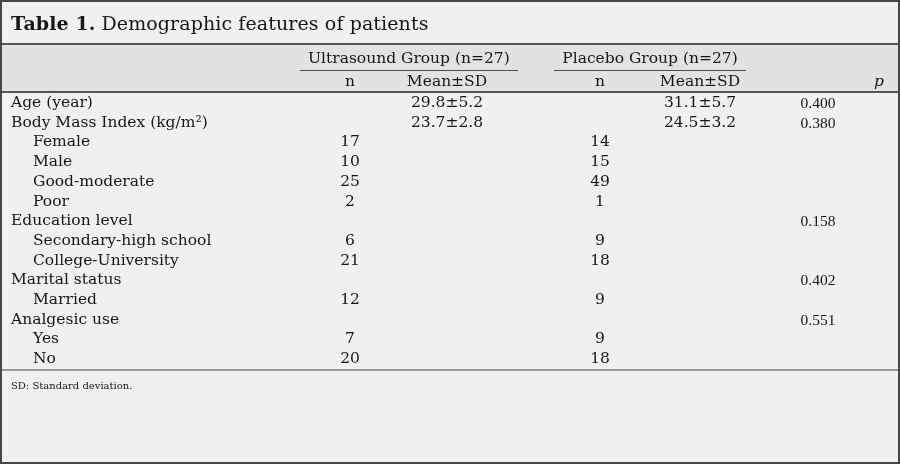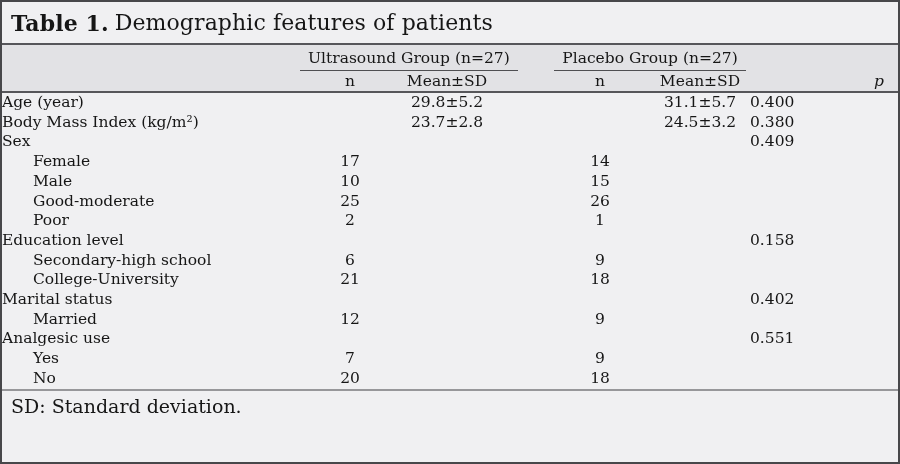--- a/index.html
+++ b/index.html
@@ -19,21 +19,21 @@
     box-sizing: border-box;
     width: 900px; height: 464px;
     border: 2px solid var(--frame);
     background: var(--page-bg);
     overflow: hidden;
   }
   .title {
     height: 41px;
     display: flex; align-items: center;
     padding-left: 9px;
-    font-size: 22px;
+    font-size: 19px;
     letter-spacing: 0.1px;
   }
   .title .bold { font-weight: bold; margin-right: 6px; }
   table {
     width: 896px;
     table-layout: fixed;
     border-collapse: collapse;
     border-top: 2px solid var(--rule-dark);
   }
   col.c-label { width: 298px; }
@@ -60,31 +60,31 @@
   tr.sub-row th.p { text-align: right; padding-right: 14px; font-style: italic; }
   thead tr.sub-row th, thead tr.sub-row td { border-bottom: 2px solid var(--rule-dark); }
   tbody td {
     padding: 0;
     font-size: 15.5px;
     line-height: 19.7px;
     height: 19.7px;
     white-space: nowrap;
     vertical-align: middle;
   }
-  tbody td.label  { text-align: left; }
+  tbody td.label  { padding-left: 9px; text-align: left; }
   tbody td.label.indent { padding-left: 31px; }
   tbody td.num    { text-align: center; }
-  tbody td.pval   { text-align: left; padding-right: 12px; }
+  tbody td.pval   { text-align: center; padding-right: 12px; font-family: Liberation Serif, serif; }
   .footnote {
     box-sizing: border-box;
     height: 32px;
     border-top: 2px solid var(--rule-light);
     display: flex; align-items: center;
     padding-left: 9px;
-    font-size: 19px;
+    font-size: 10px;
   }
 </style>
 </head>
 <body style="--frame: #47474a; --page-bg: #f0f0f2; --header-bg: #e2e2e5; --rule-dark: #56565a; --rule-light: #97979a; --underline: #4f4f52;">
 
 <div class="frame">
 
   <div class="title">
     <span class="bold">Table 1.</span>
       <span>Demographic features of patients</span>
@@ -135,29 +135,20 @@
         <tr>
           <td class="label">Body Mass Index (kg/m²)</td>
           <td class="num"></td>
           <td class="num">23.7±2.8</td>
           <td class="num"></td>
           <td class="num"></td>
           <td class="num">24.5±3.2</td>
           <td class="pval">0.380</td>
         </tr>
         <tr>
-          <td class="label">Sex</td>
-          <td class="num"></td>
-          <td class="num"></td>
-          <td class="num"></td>
-          <td class="num"></td>
-          <td class="num"></td>
-          <td class="pval">0.409</td>
-        </tr>
-        <tr>
           <td class="label indent">Female</td>
           <td class="num">17</td>
           <td class="num"></td>
           <td class="num"></td>
           <td class="num">14</td>
           <td class="num"></td>
           <td class="pval"></td>
         </tr>
         <tr>
           <td class="label indent">Male</td>
@@ -166,21 +157,21 @@
           <td class="num"></td>
           <td class="num">15</td>
           <td class="num"></td>
           <td class="pval"></td>
         </tr>
         <tr>
           <td class="label indent">Good-moderate</td>
           <td class="num">25</td>
           <td class="num"></td>
           <td class="num"></td>
-          <td class="num">26</td>
+          <td class="num">49</td>
           <td class="num"></td>
           <td class="pval"></td>
         </tr>
         <tr>
           <td class="label indent">Poor</td>
           <td class="num">2</td>
           <td class="num"></td>
           <td class="num"></td>
           <td class="num">1</td>
           <td class="num"></td>

